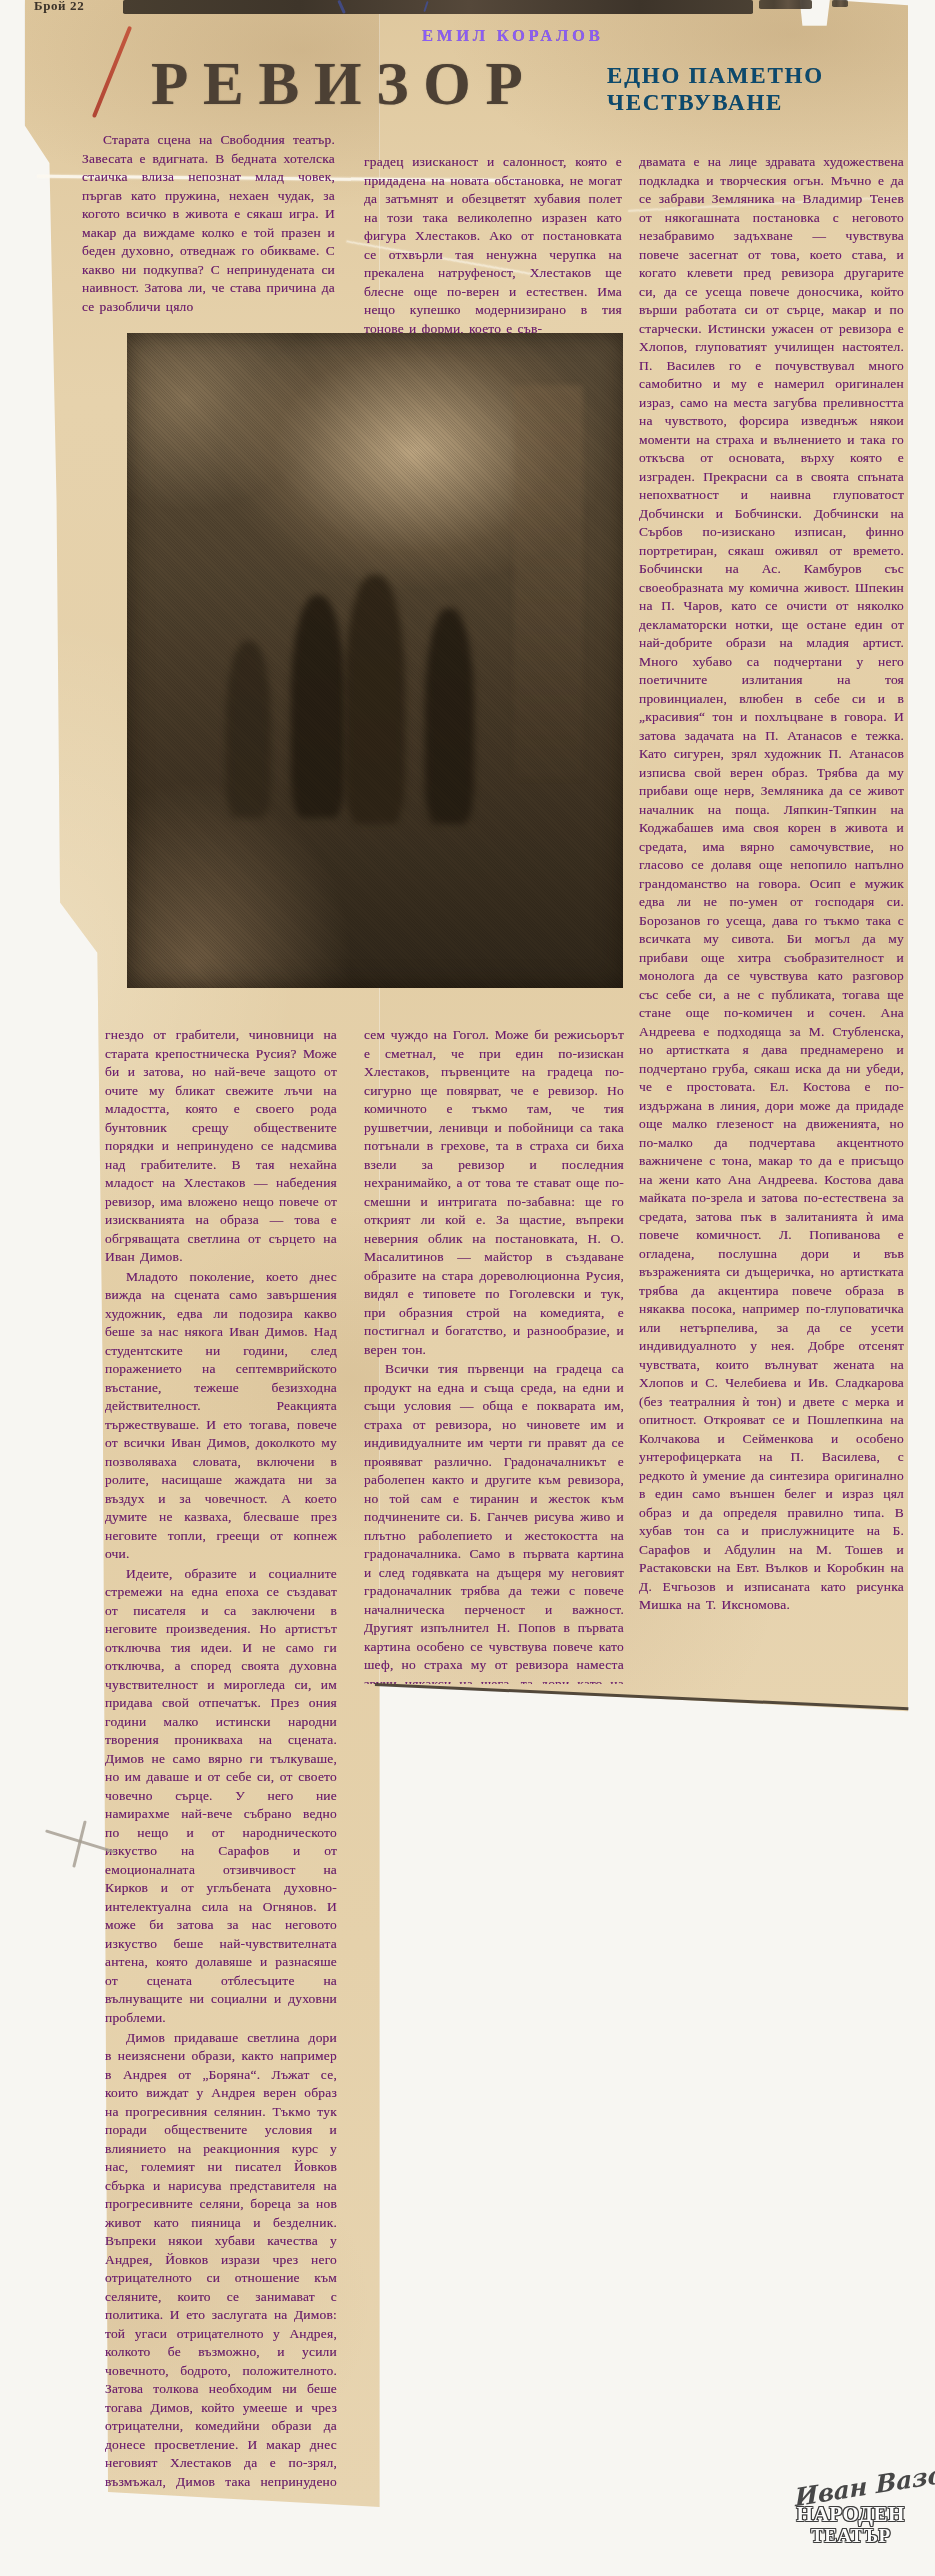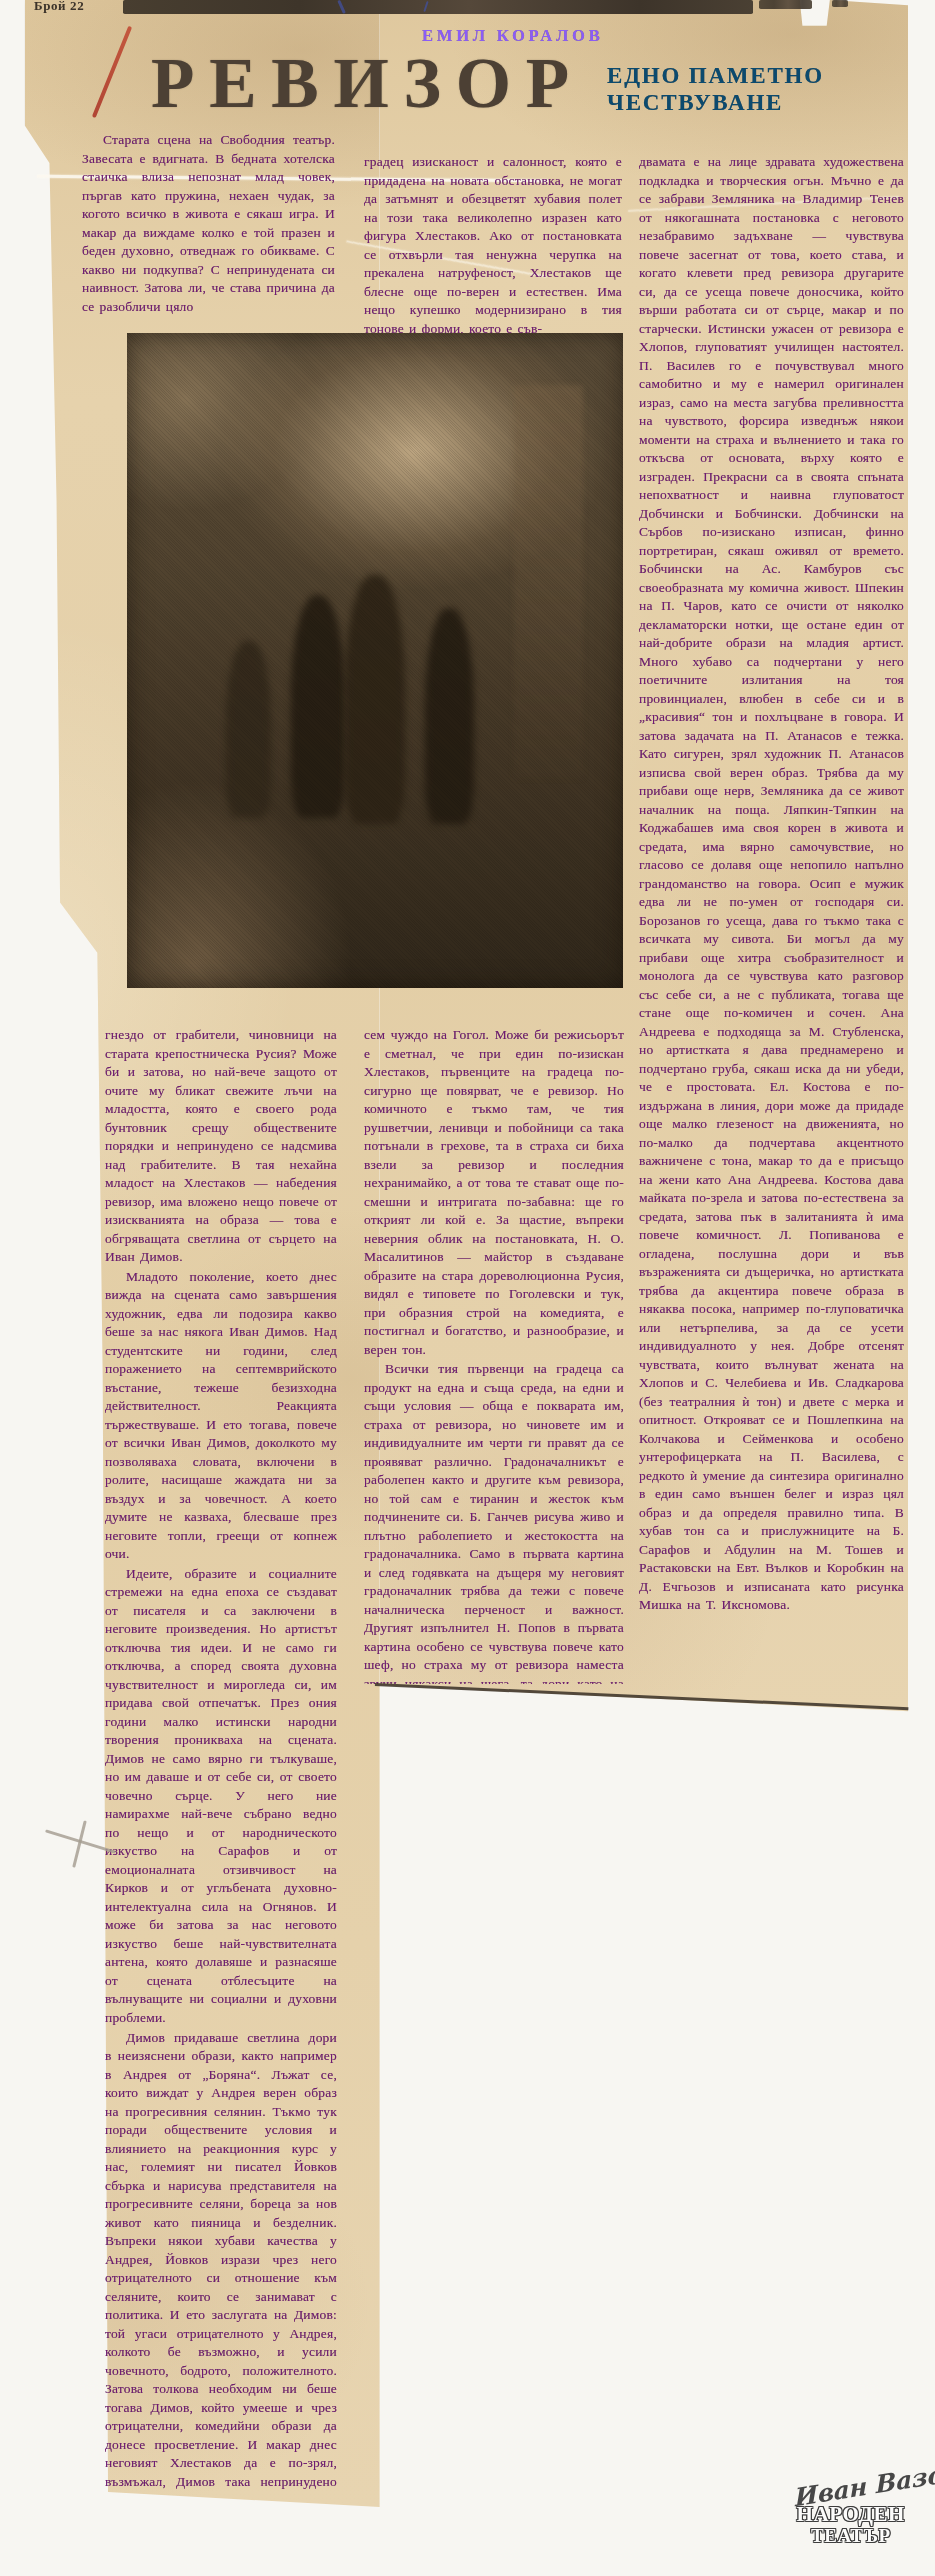--- a/index.html
+++ b/index.html
@@ -19,21 +19,21 @@
   }
   #paper-left{left:24.6px;top:0;width:355px;height:2507px;
     clip-path:polygon(0% 0%,100% 0%,100% 100%,23.5% 99.4%,22% 55%,20.5% 38%,10% 36%,9% 20%,7% 6.5%,0% 5%);}
   #paper-right{left:380px;top:0;width:528px;height:1718px;
     clip-path:polygon(0 0,79.5% 0,80% 1.5%,84.6% 1.5%,85.2% 0,100% .3%,100% 99.6%,0 98.1%);}
 
   
   .bar{position:absolute;background:linear-gradient(90deg,#483e30,#3e352a 28%,#55483a 55%,#3d342a 82%,#4a4033);border-radius:1.8px;}
   #issue-label{position:absolute;left:34px;top:-2.5px;font-size:13px;font-weight:bold;color:#3c332a;letter-spacing:0.6px;}
   #byline{position:absolute;left:422px;top:26px;font-size:16.6px;font-weight:bold;letter-spacing:3.7px;color:#8b5cf6;text-shadow:0 0 0.6px rgba(78,66,54,.6);}
-  #title{position:absolute;left:151px;top:48px;font-size:71px;line-height:71px;font-weight:bold;letter-spacing:14.8px;color:#4c4034;text-shadow:0 0 1.2px rgba(76,64,52,.55);}
+  #title{position:absolute;left:151px;top:48px;font-size:61px;line-height:71px;font-weight:bold;letter-spacing:14.8px;color:#4c4034;text-shadow:0 0 1.2px rgba(76,64,52,.55);}
   #subtitle{position:absolute;left:607px;top:62px;font-size:23px;line-height:27px;font-weight:bold;letter-spacing:1.8px;color:#0c4a6e;text-shadow:0 0 0.6px rgba(76,64,52,.6);}
 
   
   #red-mark{position:absolute;left:110px;top:23px;width:4.3px;height:98px;background:linear-gradient(180deg,#c0452f,#a92f22);transform:rotate(22deg);border-radius:2.5px;opacity:.85;}
   .pencil{position:absolute;background:#a29b8e;opacity:.8;border-radius:1.2px;}
   #pencil-1{left:44px;top:1840px;width:73px;height:2.5px;transform:rotate(17deg);}
   #pencil-2{left:78px;top:1820px;width:2.5px;height:48px;transform:rotate(14deg);}
   .blue-ink{position:absolute;background:#42509e;opacity:.75;border-radius:1.2px;}
   #blue-1{left:340px;top:0px;width:2.5px;height:13.5px;transform:rotate(-24deg);}
   #blue-2{left:425px;top:1.2px;width:1.8px;height:11px;transform:rotate(18deg);}

